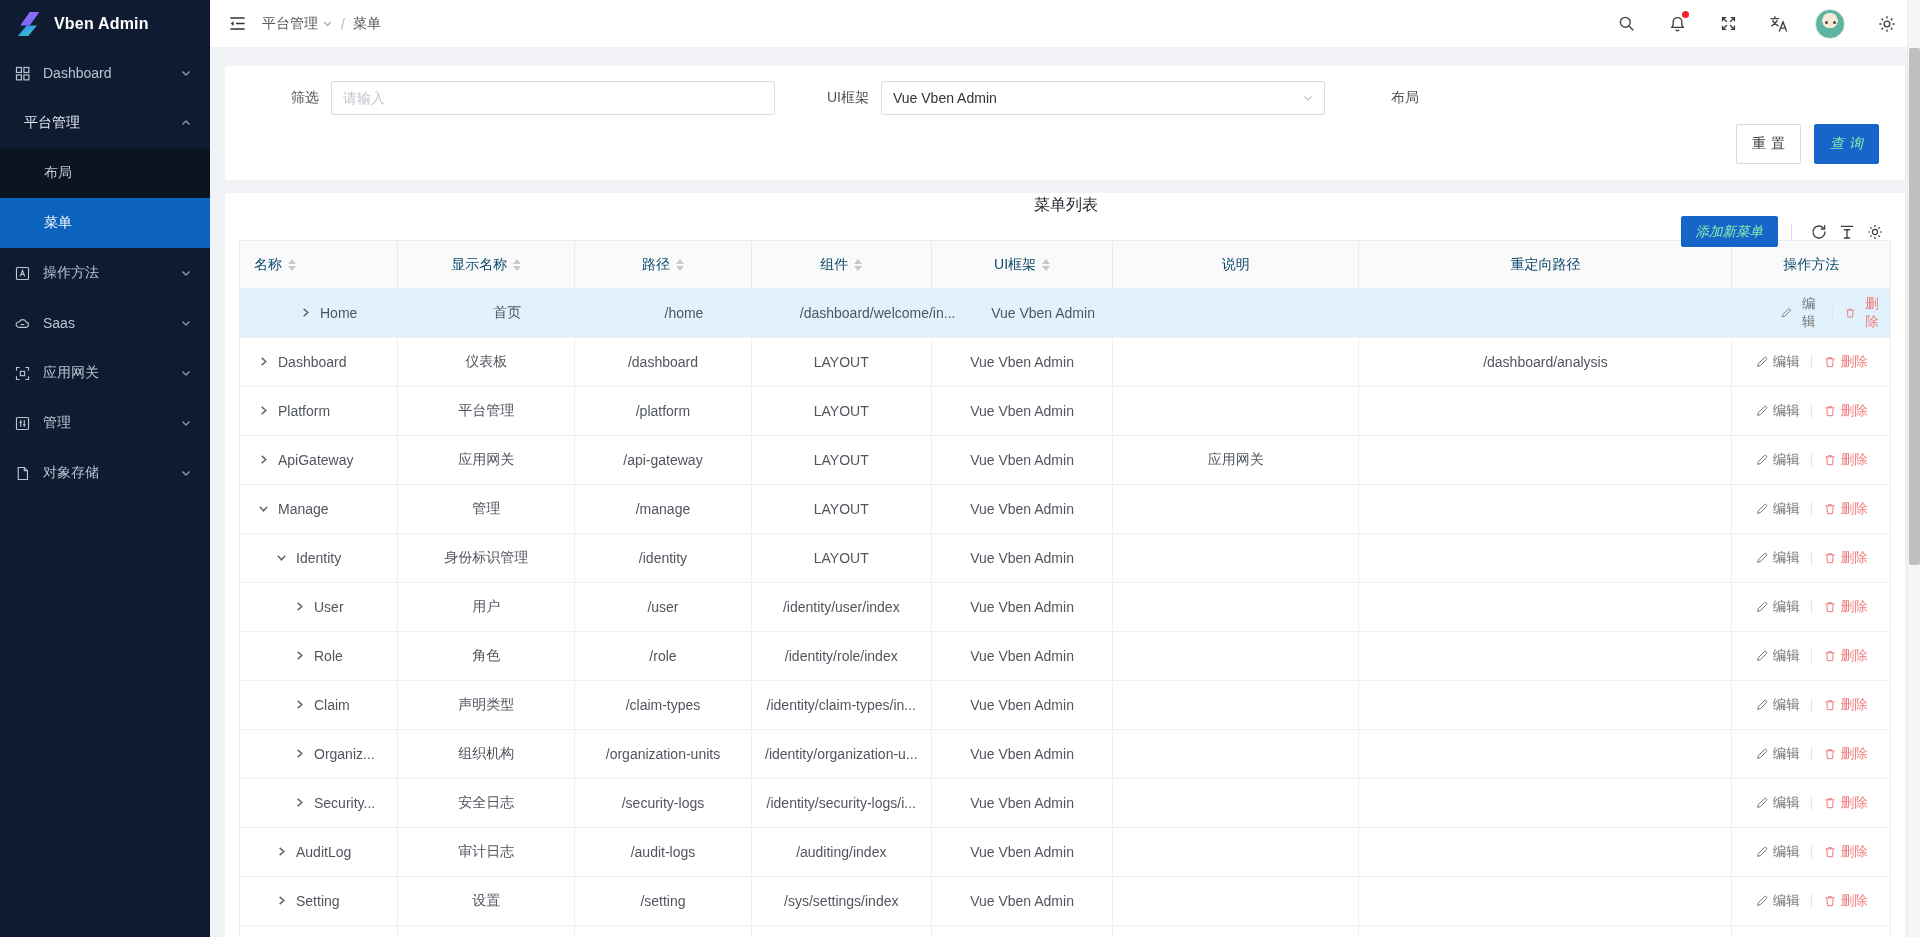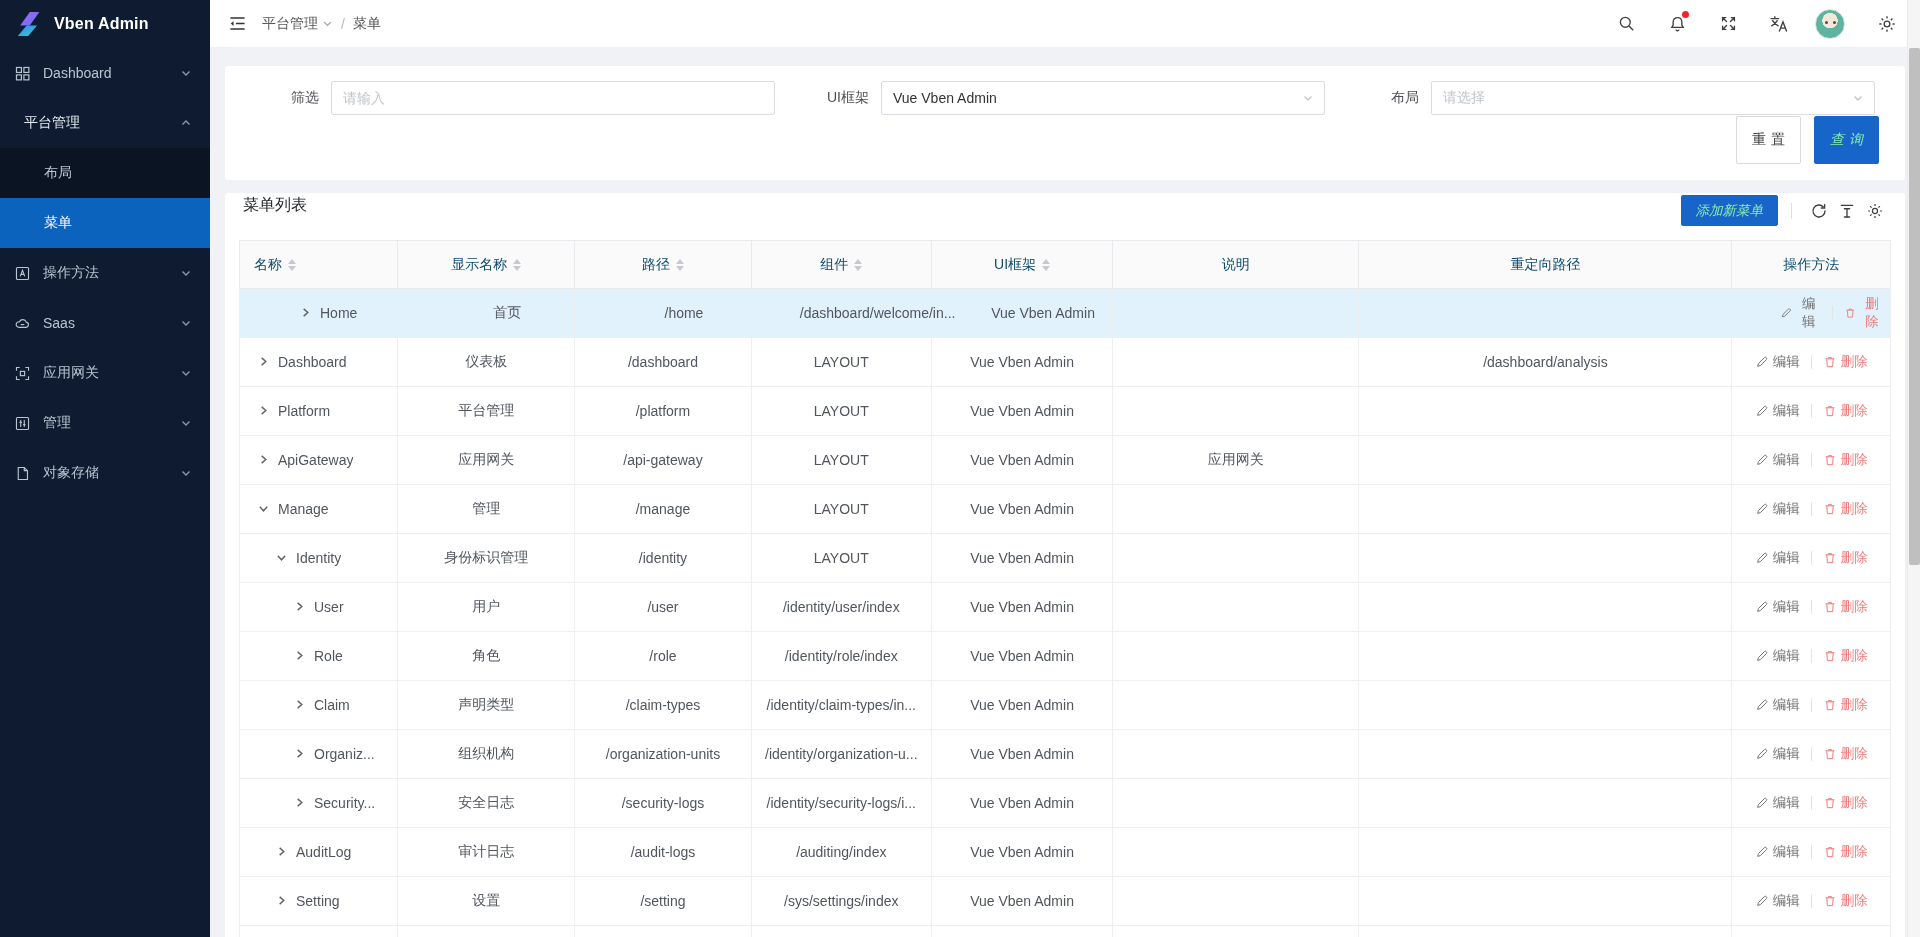--- a/index.html
+++ b/index.html
@@ -40,26 +40,26 @@
   .filter-form { display:flex; gap:30px; padding:15px 30px 0 30px; }
   .f-col { flex:1; display:flex; align-items:center; }
   .f-label { min-width:64px; text-align:right; margin-right:12px; color:#4e5155; white-space:nowrap; }
   .f-control { flex:1; height:34px; border:1px solid #d9dce3; border-radius:2px; background:#fff; display:flex; align-items:center; padding:0 11px; position:relative; }
   .f-control input { border:0; outline:0; width:100%; font-size:14px; font-family:inherit; color:#333; background:transparent; }
   .f-control input::placeholder { color:#c0c4cc; }
   .sel-value { color:#333; }
   .sel-placeholder { color:#c0c4cc; }
   .sel-chev { position:absolute; right:10px; color:#c0c4cc; width:12px; height:12px; }
   .filter-btns { position:absolute; right:26px; bottom:16px; display:flex; gap:13px; }
-  .btn { height:48px; border-radius:2px; display:inline-flex; align-items:center; justify-content:center; font-size:14px; cursor:pointer; letter-spacing:5px; padding:0 10px 0 15px; }
+  .btn { height:40px; border-radius:2px; display:inline-flex; align-items:center; justify-content:center; font-size:14px; cursor:pointer; letter-spacing:5px; padding:0 10px 0 15px; }
   .btn-plain { background:#fff; border:1px solid #d9d9d9; color:#3f3f3f; }
   .btn-primary { background:#1765c9; border:1px solid #1765c9; color:#86efac;font-style:italic; }
 
   .table-card { position:absolute; left:225px; top:193px; width:1680px; height:812px; background:#fff; border-radius:3px; padding:0 14px; }
-  .tbl-toolbar { height:47px; display:flex; align-items:flex-start; padding:2px 2px 0 4px; }
+  .tbl-toolbar { height:47px; display:flex; align-items:center; padding:2px 2px 0 4px;flex-direction:column; }
   .tbl-title { font-size:16px; color:#1f2329; }
   .tbl-tools { margin-left:auto; display:flex; align-items:center; }
   .btn-add { height:31px; padding:0 14px; letter-spacing:0; font-size:13.5px; }
   .tools-divider { width:1px; height:16px; background:#dcdcdc; margin:0 13px; }
   .tool-icon { width:28px; height:26px; display:flex; align-items:center; justify-content:center; color:#3f3f3f; cursor:pointer; }
 
   
   table.menu-table { width:100%; border-collapse:collapse; table-layout:fixed; }
   .menu-table th { height:48px; background:#fafafa; border:1px solid #e8eaee; font-weight:500; color:#0c4a6e; font-size:14px; text-align:center; }
   .menu-table td { height:49px; border:1px solid #edeff3; color:#51565e; font-size:14px; text-align:center; padding:0 6px; background:#fff; }
@@ -265,26 +265,20 @@
       <span class="f-label">UI框架</span>
       <span class="f-control">
         <span class="sel-value">Vue Vben Admin</span>
         <svg class="sel-chev" viewBox="0 0 12 12" fill="none" stroke="currentColor" stroke-width="1.3">
             <path d="M2.5 4.5 L6 8 L9.5 4.5"></path>
           </svg>
       </span>
     </div>
     <div class="f-col">
       <span class="f-label">布局</span>
-      <span class="f-control">
-        <span class="sel-placeholder">请选择</span>
-        <svg class="sel-chev" viewBox="0 0 12 12" fill="none" stroke="currentColor" stroke-width="1.3">
-            <path d="M2.5 4.5 L6 8 L9.5 4.5"></path>
-          </svg>
-      </span>
     </div>
   </div>
   <div class="filter-btns">
     <button class="btn btn-plain">重置</button>
     <button class="btn btn-primary">查询</button>
   </div>
 </section>
 
 <section class="table-card">
   <div class="tbl-toolbar">

